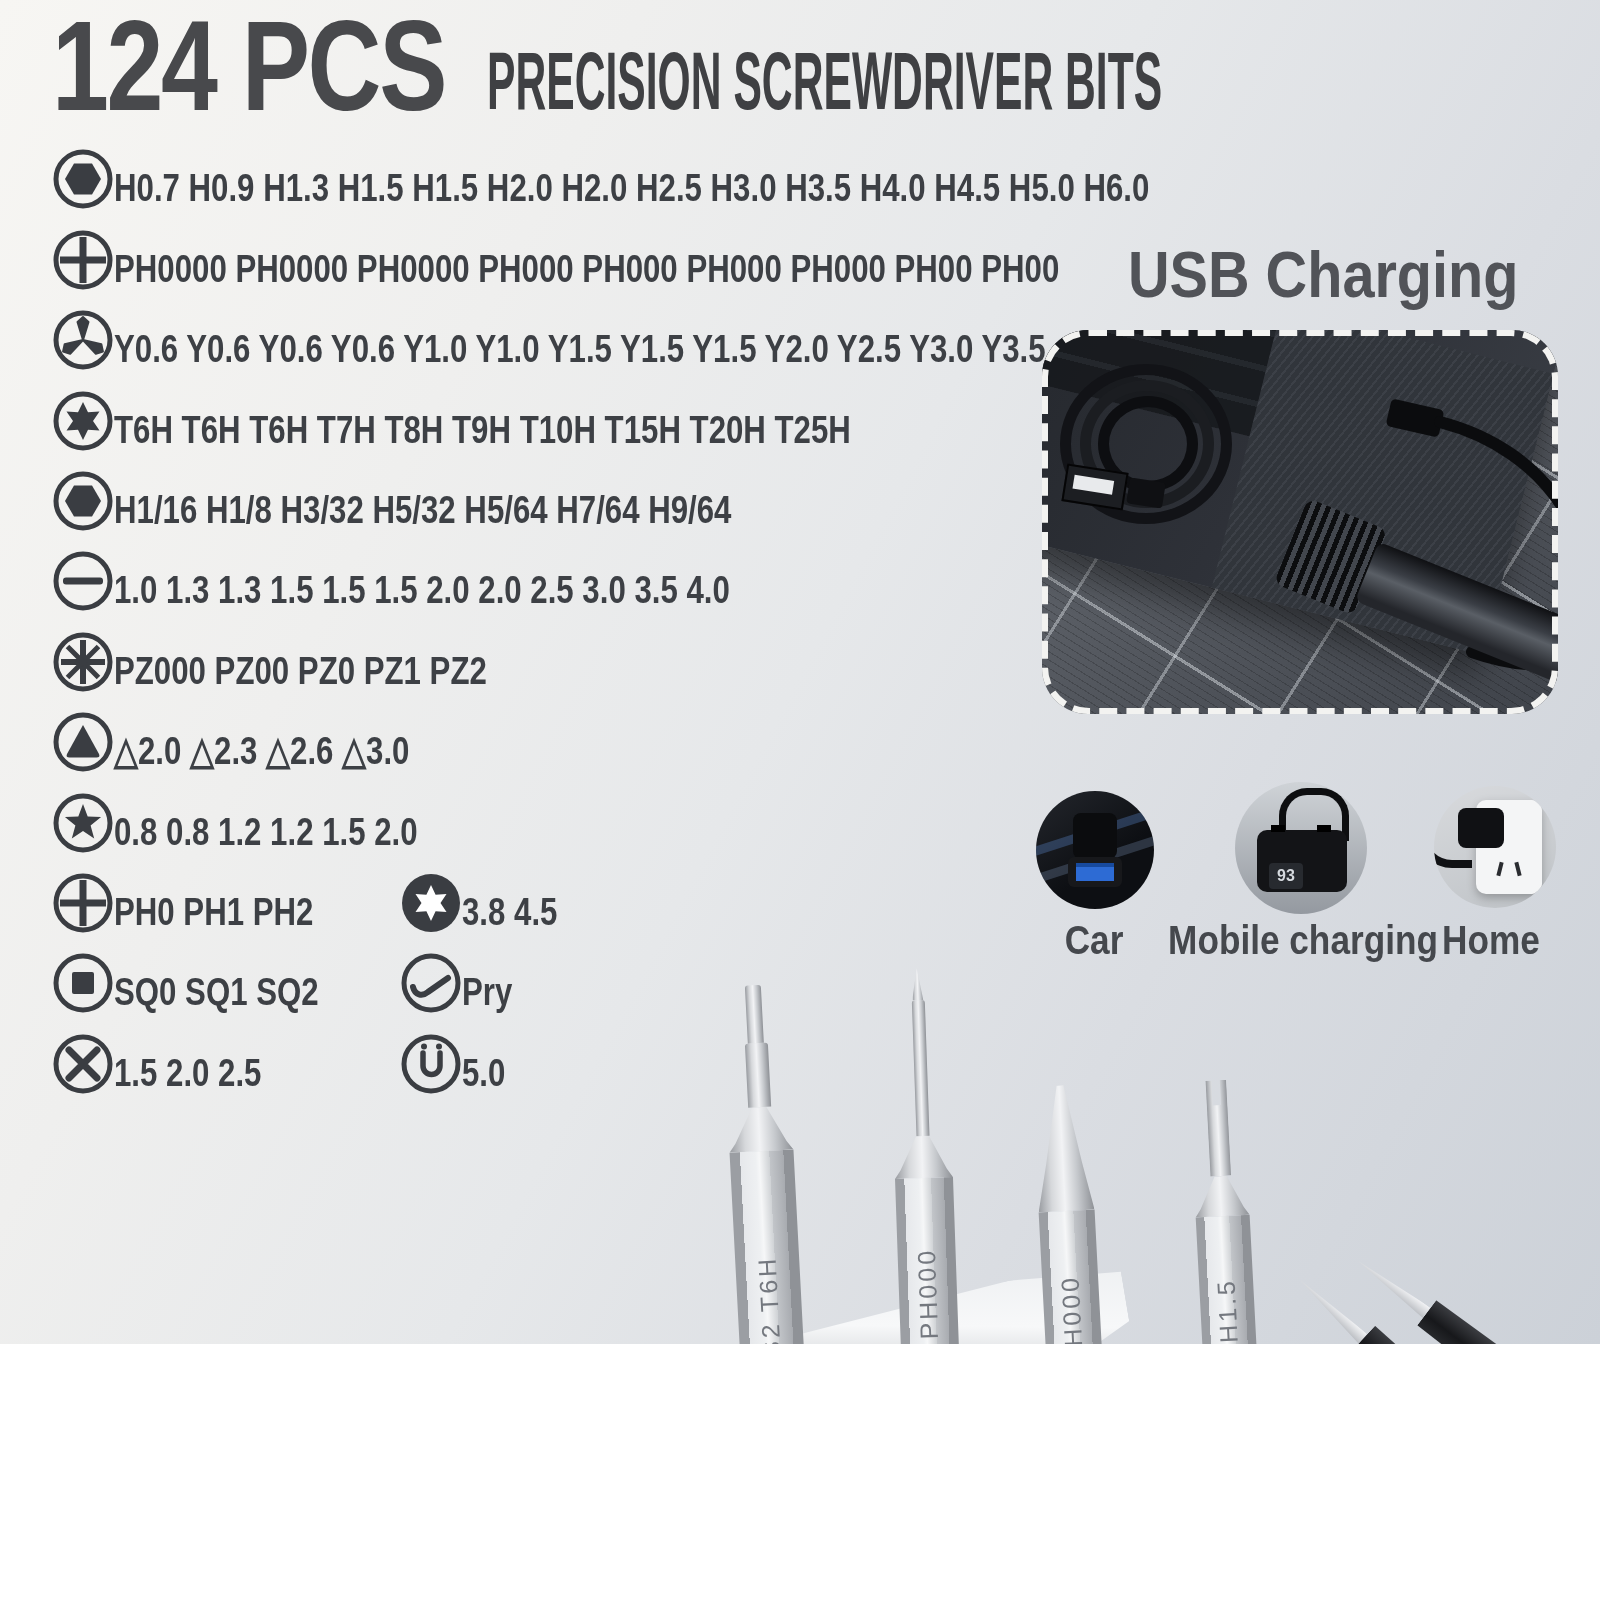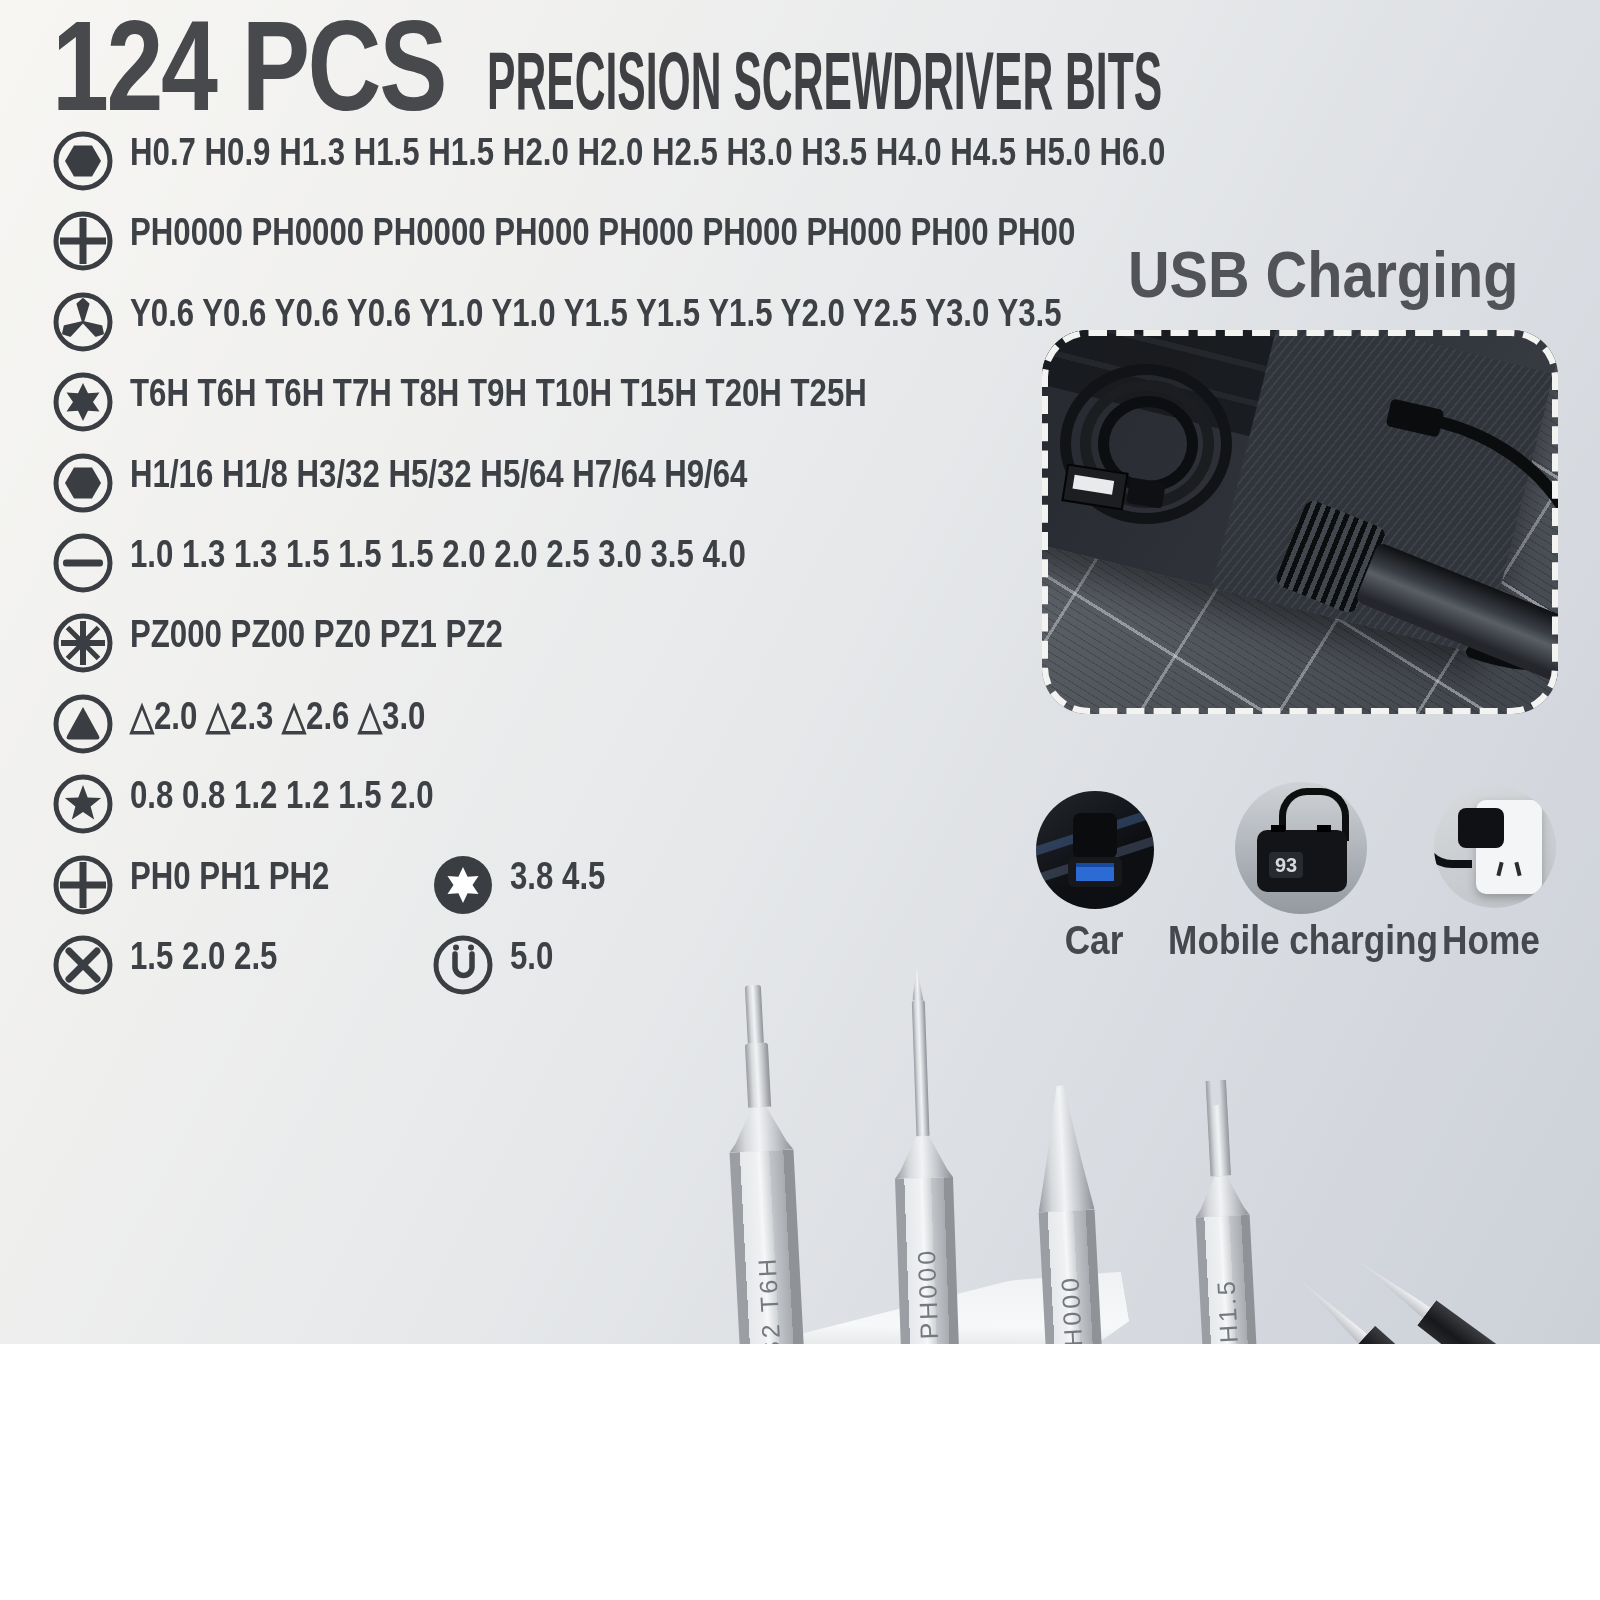--- a/index.html
+++ b/index.html
@@ -6,21 +6,21 @@
   #page{position:relative;width:1600px;height:1344px;overflow:hidden;
     font-family:"Liberation Sans",sans-serif;
     background:linear-gradient(118deg,#f7f6f3 0%,#efefee 28%,#e6e8ea 50%,#dadde2 72%,#ccd1d8 100%);}
   
   .t-count{position:absolute;left:52px;top:2px;font-size:128px;line-height:1;font-weight:bold;
     color:#48494c;transform:scaleX(.80);transform-origin:left top;letter-spacing:-3px;white-space:nowrap;}
   .t-sub{position:absolute;left:487px;top:40px;font-size:82px;line-height:1;font-weight:bold;
     color:#3f4043;transform:scaleX(.52);transform-origin:left top;letter-spacing:0;white-space:nowrap;}
   
   .bits-list{position:absolute;left:52px;top:130px;z-index:6;}
-  .row{display:flex;align-items:flex-start;height:80.4px;gap:16px;}
+  .row{display:flex;align-items:flex-end;height:80.4px;}
   .ic{width:62px;height:62px;flex:0 0 62px;display:flex;align-items:center;justify-content:center;}
   .ic svg{width:62px;height:62px;display:block;}
   .txt{font-size:39px;font-weight:bold;color:#3d4045;transform:scaleX(.8);transform-origin:left center;
     display:inline-block;white-space:nowrap;}
   .part1{width:286px;flex:0 0 286px;}
   
   .usb-title{position:absolute;left:1128px;top:238px;font-size:64px;font-weight:bold;color:#515358;
     transform:scaleX(.9);transform-origin:left top;white-space:nowrap;z-index:6;}
   .photo{position:absolute;left:1042px;top:330px;width:516px;height:384px;border-radius:46px;overflow:hidden;
     background:linear-gradient(150deg,#6b7077 0%,#585c63 45%,#3f434a 100%);z-index:2;}
@@ -61,22 +61,22 @@
   #circle-home{left:1434px;top:786px;width:122px;height:122px;background:linear-gradient(160deg,#d8dadd 0%,#bfc3c7 100%);}
   .car-streak{position:absolute;left:-10px;width:140px;height:9px;background:rgba(100,150,225,.30);transform:rotate(-18deg);}
   .cs1{top:36px;} .cs2{top:64px;background:rgba(160,190,235,.22);}
   .car-charger{position:absolute;left:37px;top:22px;width:44px;height:46px;background:#0b0c0e;border-radius:8px;}
   .car-port{position:absolute;left:32px;top:66px;width:54px;height:30px;background:#17181b;border-radius:6px;}
   .car-port:after{content:"";position:absolute;left:8px;top:6px;width:38px;height:18px;background:#2d6bd4;
     box-shadow:inset 0 4px 0 #174a9e;}
   .mob-cable{position:absolute;left:44px;top:6px;width:56px;height:46px;border:7px solid #0d0e10;
     border-bottom:none;border-radius:28px 28px 0 0;}
   .mob-bank{position:absolute;left:22px;top:48px;width:90px;height:62px;background:#131417;border-radius:10px;}
-  .mob-screen{position:absolute;left:12px;top:22px;width:34px;height:26px;background:#272a2f;border-radius:4px;
-    color:#d6dadf;font-size:20px;font-weight:bold;display:flex;align-items:center;justify-content:center;}
+  .mob-screen{position:absolute;left:12px;top:33px;width:34px;height:26px;background:#272a2f;border-radius:4px;
+    color:#d6dadf;font-size:16px;font-weight:bold;display:flex;align-items:center;justify-content:center;}
   .mob-port{position:absolute;top:-5px;width:14px;height:7px;background:#000;}
   .mp1{left:14px;} .mp2{left:60px;}
   .home-plate{position:absolute;left:42px;top:14px;width:66px;height:94px;background:#f4f5f6;border-radius:10px;
     box-shadow:0 4px 10px rgba(0,0,0,.25);}
   .home-slot{position:absolute;top:62px;width:4px;height:14px;background:#2a2c30;}
   .hs1{left:22px;transform:rotate(14deg);} .hs2{left:40px;transform:rotate(-14deg);}
   .home-plug{position:absolute;left:24px;top:22px;width:46px;height:40px;background:#101114;border-radius:8px;}
   .home-cable{position:absolute;left:-16px;top:34px;width:46px;height:40px;border:8px solid #101114;
     border-right:none;border-top:none;border-radius:0 0 0 34px;}
   .circle-label{position:absolute;top:918px;font-size:40px;font-weight:bold;color:#45484d;
@@ -438,20 +438,34 @@
       <span class="ic">
           <svg viewBox="0 0 62 62">
             <use href="#sym-star6inv"></use>
           </svg>
         </span>
       <span class="txt">3.8 4.5</span>
     </div>
     <div class="row">
       <span class="ic">
           <svg viewBox="0 0 62 62">
+            <use href="#sym-square"></use>
+          </svg>
+        </span>
+      <span class="txt part1">SQ0 SQ1 SQ2</span>
+      <span class="ic">
+          <svg viewBox="0 0 62 62">
+            <use href="#sym-pry"></use>
+          </svg>
+        </span>
+      <span class="txt">Pry</span>
+    </div>
+    <div class="row">
+      <span class="ic">
+          <svg viewBox="0 0 62 62">
             <use href="#sym-x"></use>
           </svg>
         </span>
       <span class="txt part1">1.5 2.0 2.5</span>
       <span class="ic">
           <svg viewBox="0 0 62 62">
             <use href="#sym-umag"></use>
           </svg>
         </span>
       <span class="txt">5.0</span>

